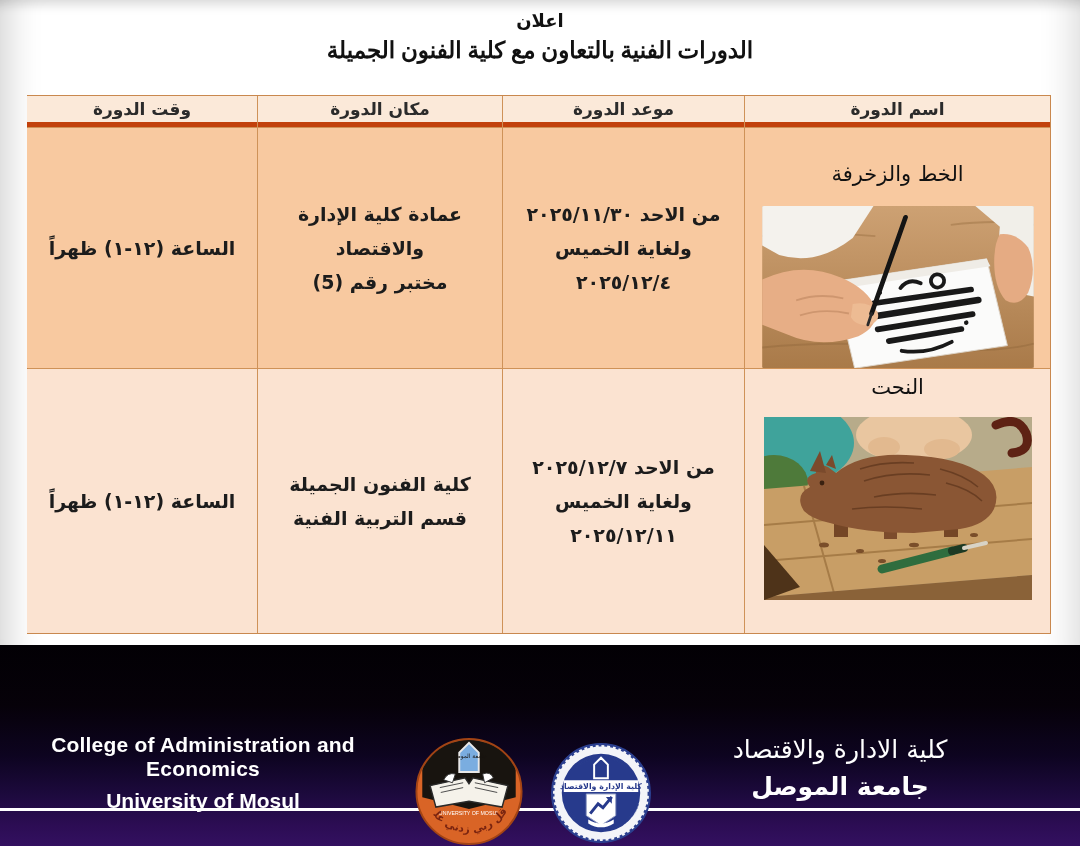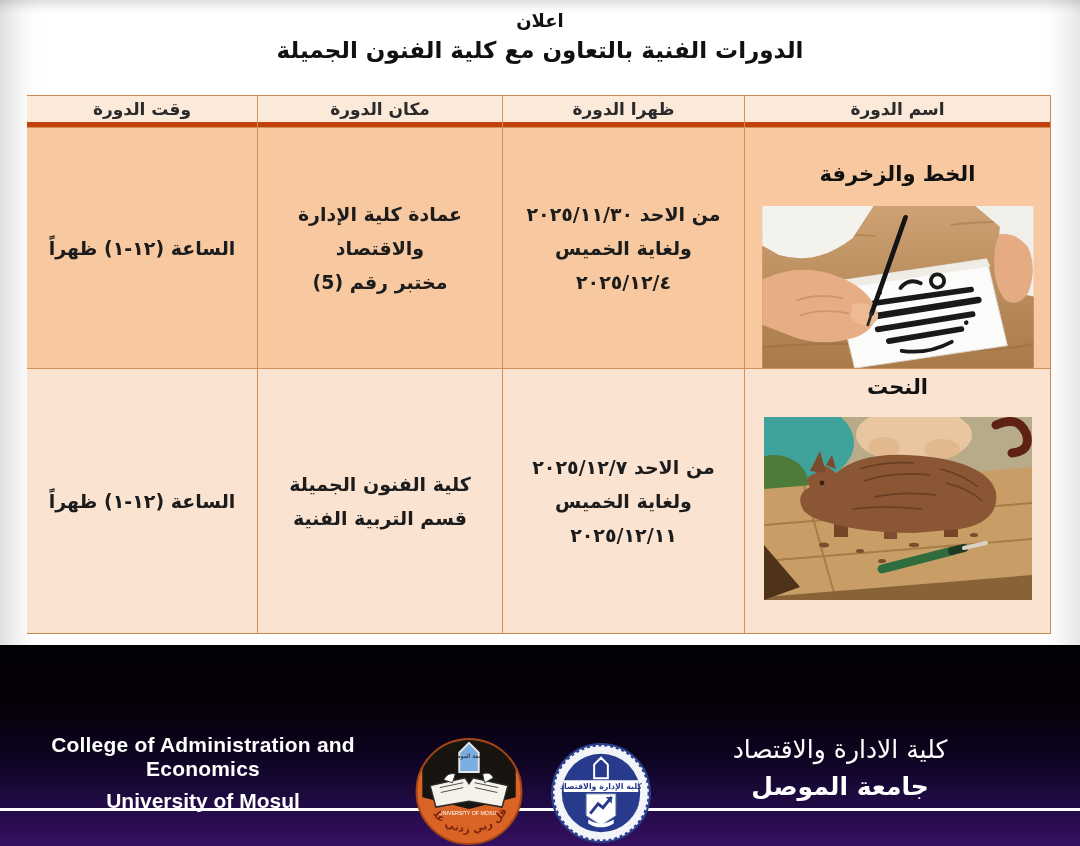--- a/index.html
+++ b/index.html
@@ -8,41 +8,41 @@
 
   
   .content {
     position:absolute; left:0; top:0; width:1080px; height:645px; background:#ffffff;
     box-shadow: inset 0 14px 12px -10px rgba(0,0,0,.16),
                 inset 40px 0 34px -32px rgba(0,0,0,.18),
                 inset -40px 0 34px -32px rgba(0,0,0,.14);
   }
   .title-block { position:absolute; top:10px; left:0; width:100%; text-align:center; direction:rtl; color:#111; }
   .title-line1 { font-size:18px; font-weight:bold; }
-  .title-line2 { font-size:23px; font-weight:bold; margin-top:6px; }
+  .title-line2 { font-size:23px; font-weight:bold; margin-top:6px;font-family:Liberation Serif, serif; }
 
   
   .course-table {
     position:absolute; left:27px; top:95px; width:1024px;
     direction:rtl;
     display:grid;
     grid-template-columns:305px 241px 244px 230px;
     grid-template-rows:31px 240px 264px;
     background:#cf9258; gap:1px; border:1px solid #c9884e;
   }
   .hcell {
     background:#fbe9d9; display:flex; align-items:center; justify-content:center;
     font-size:17px; font-weight:bold; color:#2b2b2b; border-bottom:5px solid #c2410c;
   }
   .cell { display:flex; flex-direction:column; align-items:center; justify-content:center;
     font-size:19px; font-weight:bold; color:#1c1c1c; line-height:1.8; text-align:center; }
   .r1 { background:#f8c9a0; }
   .r2 { background:#fbe3d1; }
   .name-cell { justify-content:flex-start; }
-  .course-title { font-size:21px; font-weight:bold; color:#111; }
+  .course-title { font-size:21px; font-weight:normal; color:#111; }
   .r1.name-cell { padding-top:28px; }
   .r1 .course-title { margin-bottom:12px; }
   .r2.name-cell { }
   .r2 .course-title { margin-bottom:10px; }
   .photo-1 { border-radius:10px; overflow:hidden; }
 
   
   .footer {
     position:absolute; left:0; top:645px; width:1080px; height:201px;
     background:linear-gradient(180deg,#020004 0%,#060109 30%,#0d0420 55%,#1d0a3e 75%,#2c0d54 90%,#331060 100%);
@@ -64,21 +64,21 @@
 <div class="content">
 
   <div class="title-block">
     <div class="title-line1">اعلان</div>
     <div class="title-line2">الدورات الفنية بالتعاون مع كلية الفنون الجميلة</div>
   </div>
 
   <div class="course-table">
 
     <div class="hcell">اسم الدورة</div>
-    <div class="hcell">ظهرا الدورة</div>
+    <div class="hcell">موعد الدورة</div>
     <div class="hcell">مكان الدورة</div>
     <div class="hcell">وقت الدورة</div>
 
     <div class="cell r1 name-cell">
       <div class="course-title">الخط والزخرفة</div>
 
       <svg class="photo-1" width="288" height="172" viewBox="0 0 288 172" role="img">
         <defs>
           <linearGradient id="wood1" x1="0" y1="0" x2="0" y2="1">
             <stop offset="0" stop-color="#cda173"></stop>

